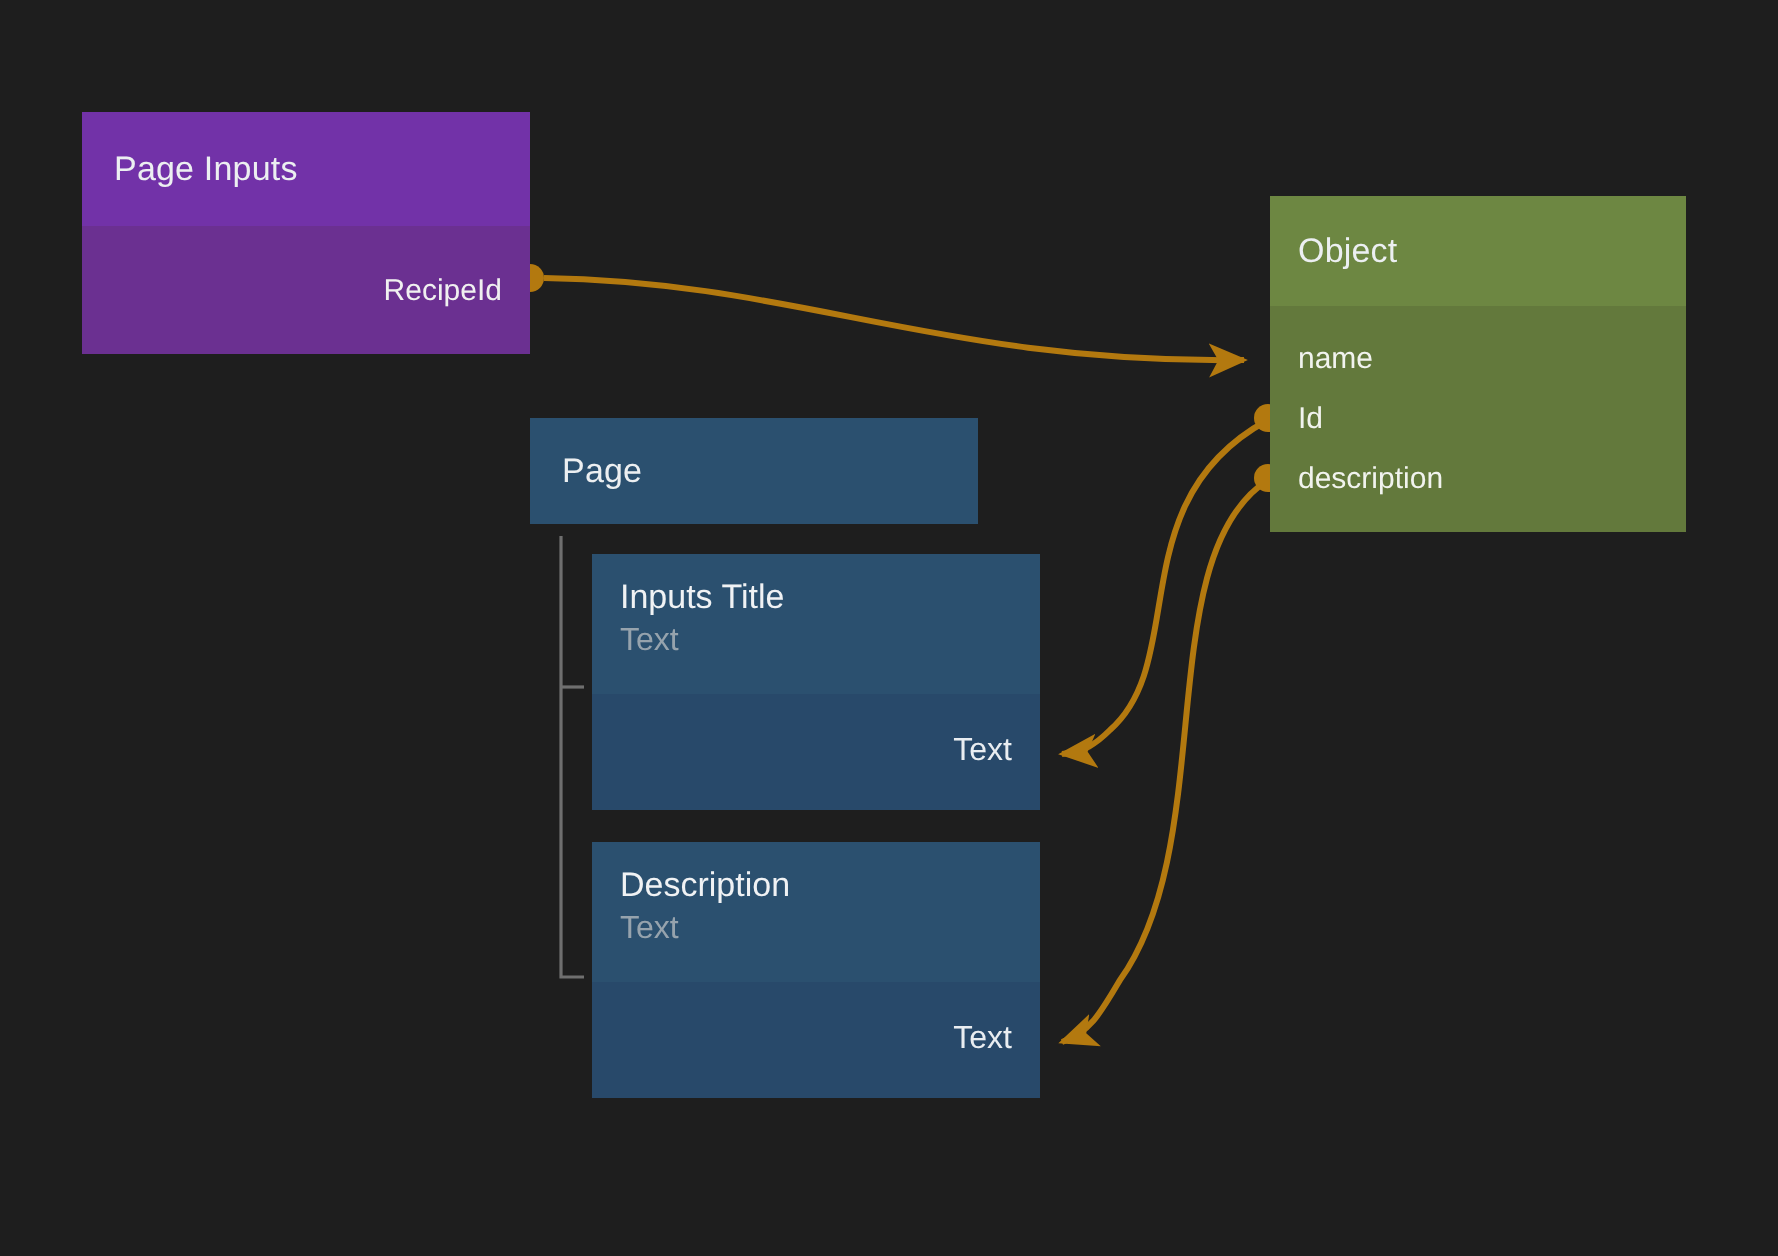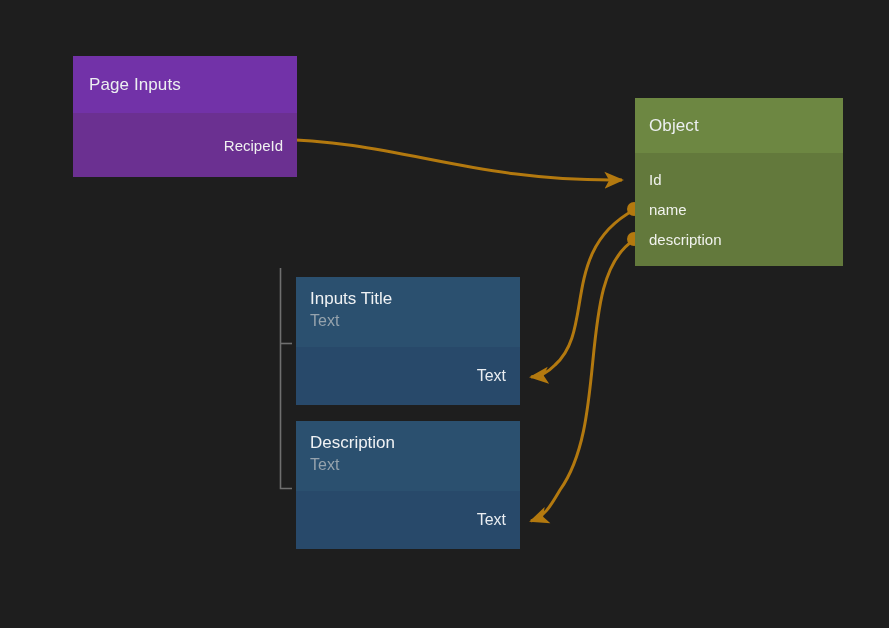--- a/index.html
+++ b/index.html
@@ -32,21 +32,21 @@
   }
   .node-title {
     color: #eceff1;
     font-size: 17px;
     font-weight: 400;
     letter-spacing: .1px;
     white-space: nowrap;
   }
 
   
-  .n-inputs { left: 41px; top: 56px; width: 224px; height: 109px; margin-left: 32px; }
+  .n-inputs { left: 41px; top: 56px; width: 224px; height: 109px; }
   .n-inputs .node-header {
     height: 57px;
     background: #7232a8;
     padding-left: 16px;
   }
   .n-inputs .node-body {
     height: 64px;
     background: #6b3091;
     display: flex;
     align-items: center;
@@ -168,31 +168,36 @@
       <span class="port-label">RecipeId</span>
     </div>
   </div>
 
   <div class="node n-object">
     <div class="node-header">
       <span class="node-title">Object</span>
     </div>
     <div class="node-body">
       <div class="field-row">
-        <span>Id</span>
+        <span>name</span>
       </div>
       <div class="field-row">
-        <span>name</span>
+        <span>Id</span>
       </div>
       <div class="field-row">
         <span>description</span>
       </div>
     </div>
   </div>
 
+  <div class="node n-page">
+    <div class="node-header">
+      <span class="node-title">Page</span>
+    </div>
+  </div>
 
   <div class="card c-title">
     <div class="card-head">
       <div class="card-title">Inputs Title</div>
       <div class="card-sub">Text</div>
     </div>
     <div class="card-body">
       <span class="card-body-label">Text</span>
     </div>
   </div>

